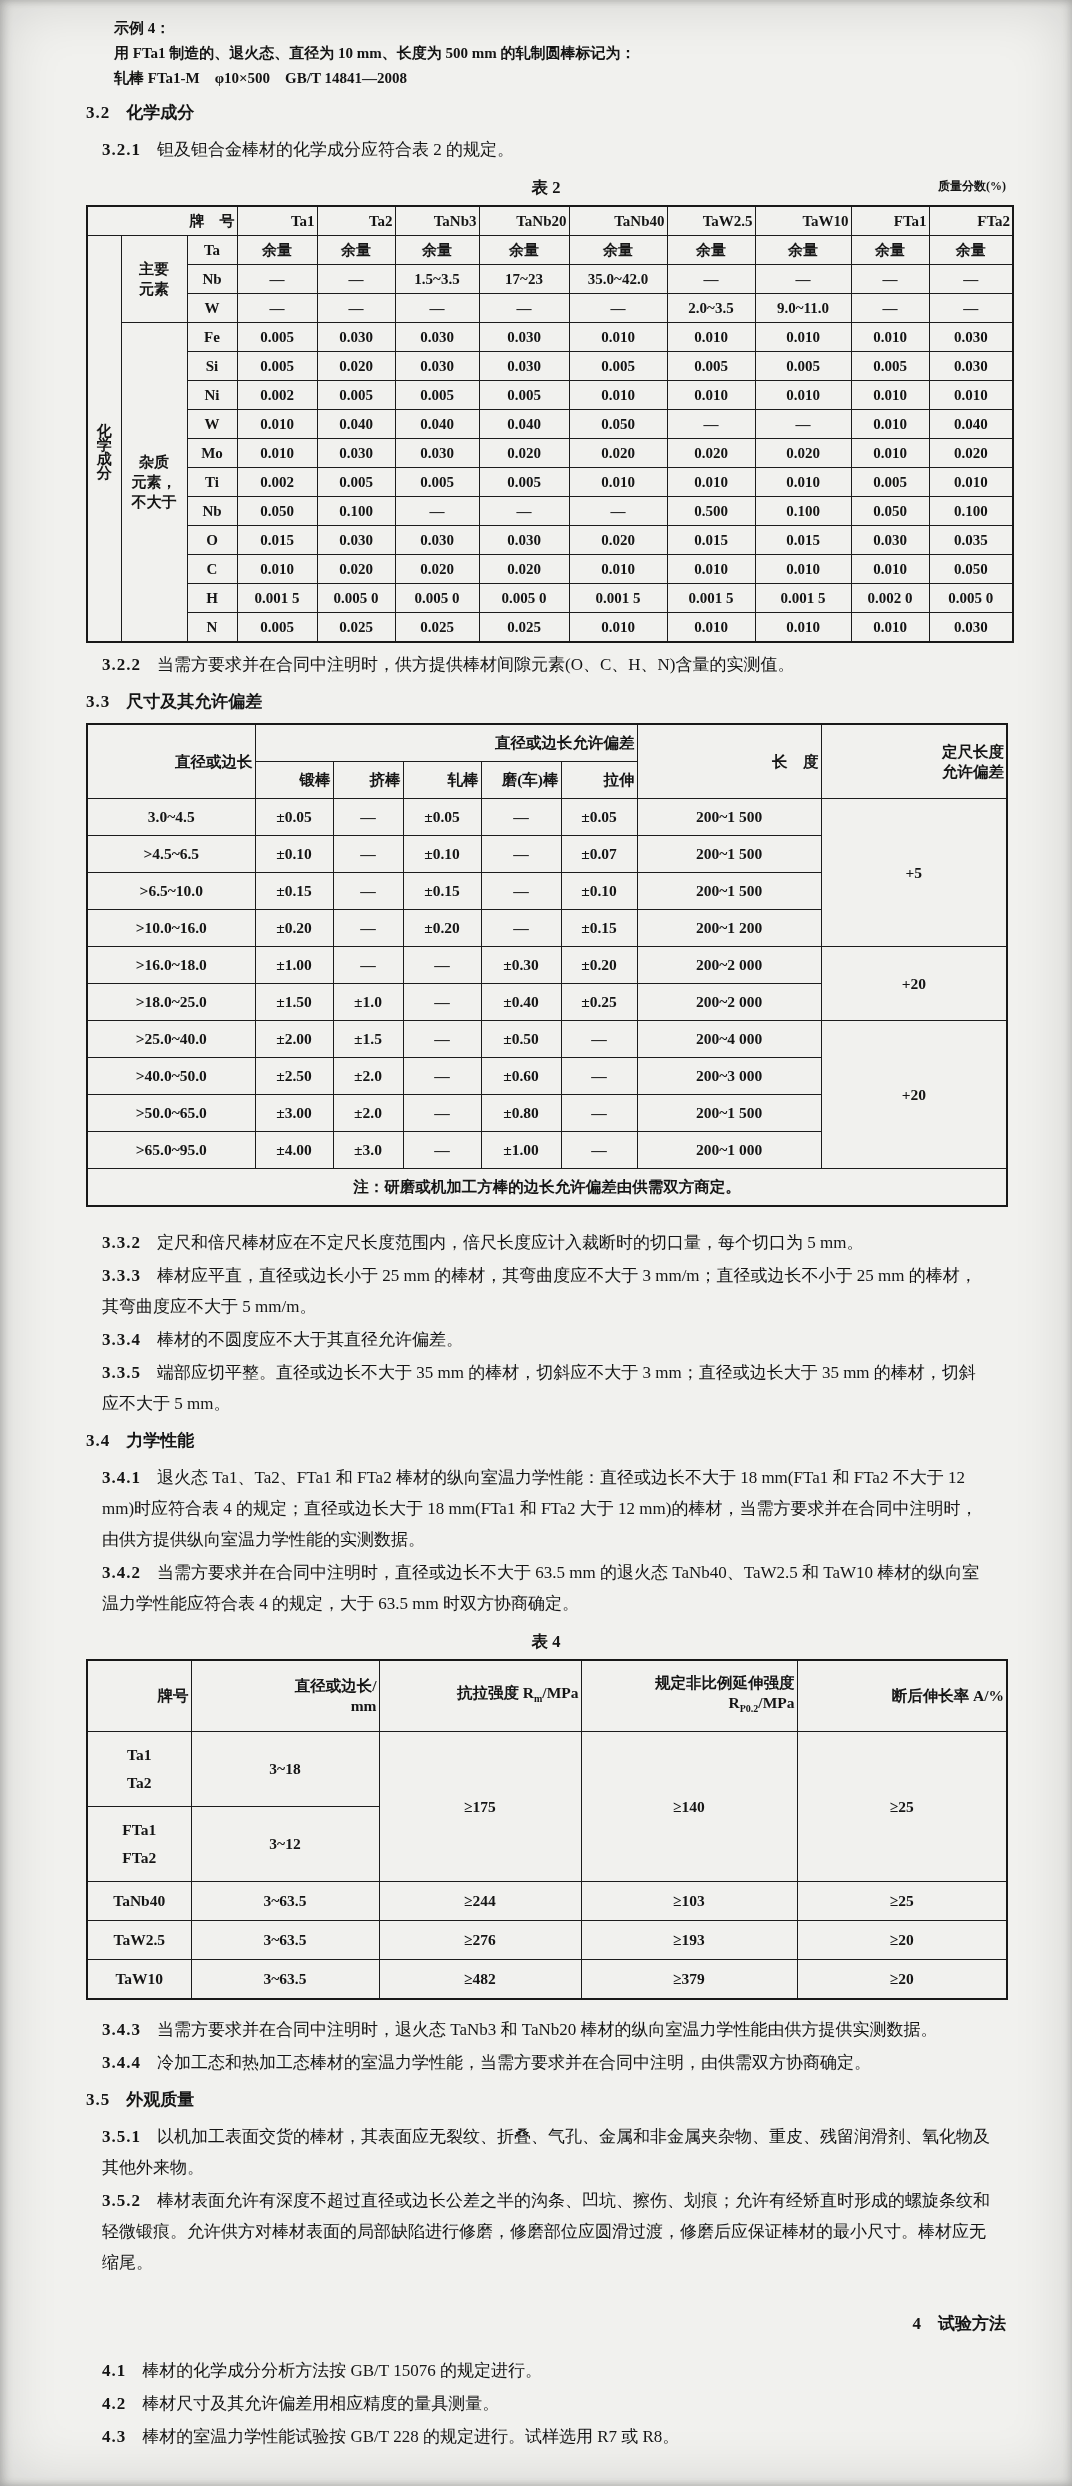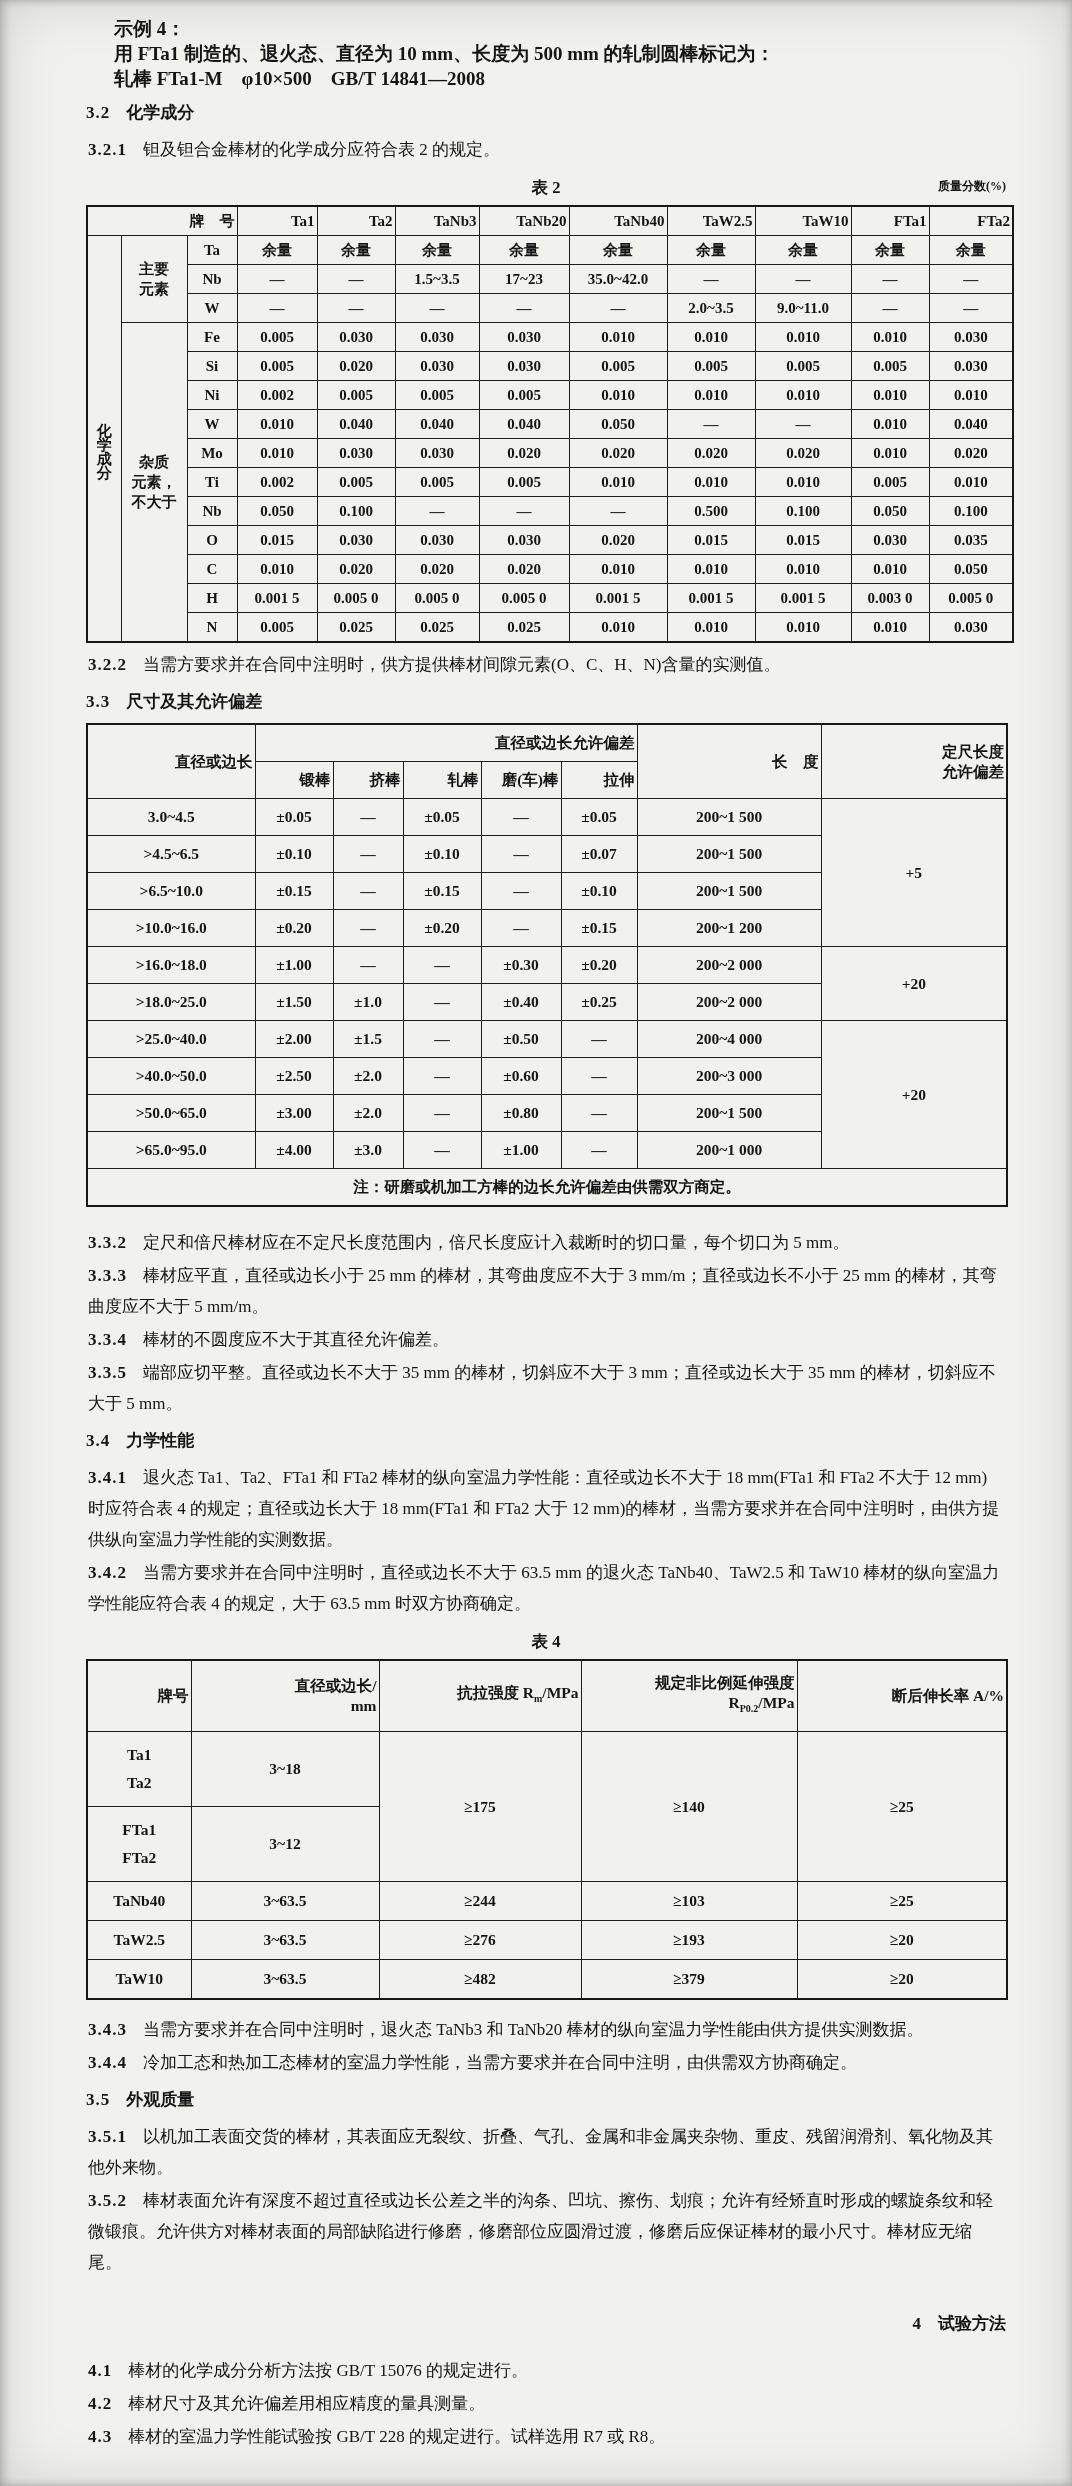--- a/index.html
+++ b/index.html
@@ -10,22 +10,22 @@
     color:#151515;
   }
   .page{
     position:absolute;inset:0;
     background:#f1f1ee;
     box-shadow:inset 0 0 60px rgba(0,0,0,.14), inset 4px 0 10px rgba(0,0,0,.18), inset -3px 0 8px rgba(0,0,0,.12);
     padding:16px 66px 30px 86px;
     box-sizing:border-box;
     overflow:hidden;
   }
-  .example{margin-left:28px;font-size:19px;line-height:25px;font-weight:600;margin-bottom:4px;}
-  .para{font-size:17px;line-height:31px;margin:2px 2px;}
+  .example{margin-left:28px;font-size:15px;line-height:25px;font-weight:600;margin-bottom:4px;}
+  .para{font-size:17px;line-height:31px;margin:2px 16px;}
   .pnum{font-weight:bold;margin-right:16px;letter-spacing:1px;}
   .ptext{font-weight:500;}
   .heading .ptext{font-weight:bold;}
   .heading{margin:6px 0;}
   .chapter{margin-top:30px;margin-bottom:16px;text-align:right;}
   .caption-row{position:relative;text-align:center;font-size:16.5px;font-weight:bold;margin:12px 0 6px;}
   .caption-side{position:absolute;right:0;top:1px;font-weight:600;font-size:12px;}
   table{border-collapse:collapse;width:920px;table-layout:fixed;border:2px solid #181818;margin:2px 0 6px;}
   td,th{
     border:1px solid #1c1c1c;
@@ -255,21 +255,21 @@
         </tr>
         <tr>
           <td>H</td>
           <td>0.001 5</td>
           <td>0.005 0</td>
           <td>0.005 0</td>
           <td>0.005 0</td>
           <td>0.001 5</td>
           <td>0.001 5</td>
           <td>0.001 5</td>
-          <td>0.003 0</td>
+          <td>0.002 0</td>
           <td>0.005 0</td>
         </tr>
         <tr>
           <td>N</td>
           <td>0.005</td>
           <td>0.025</td>
           <td>0.025</td>
           <td>0.025</td>
           <td>0.010</td>
           <td>0.010</td>

